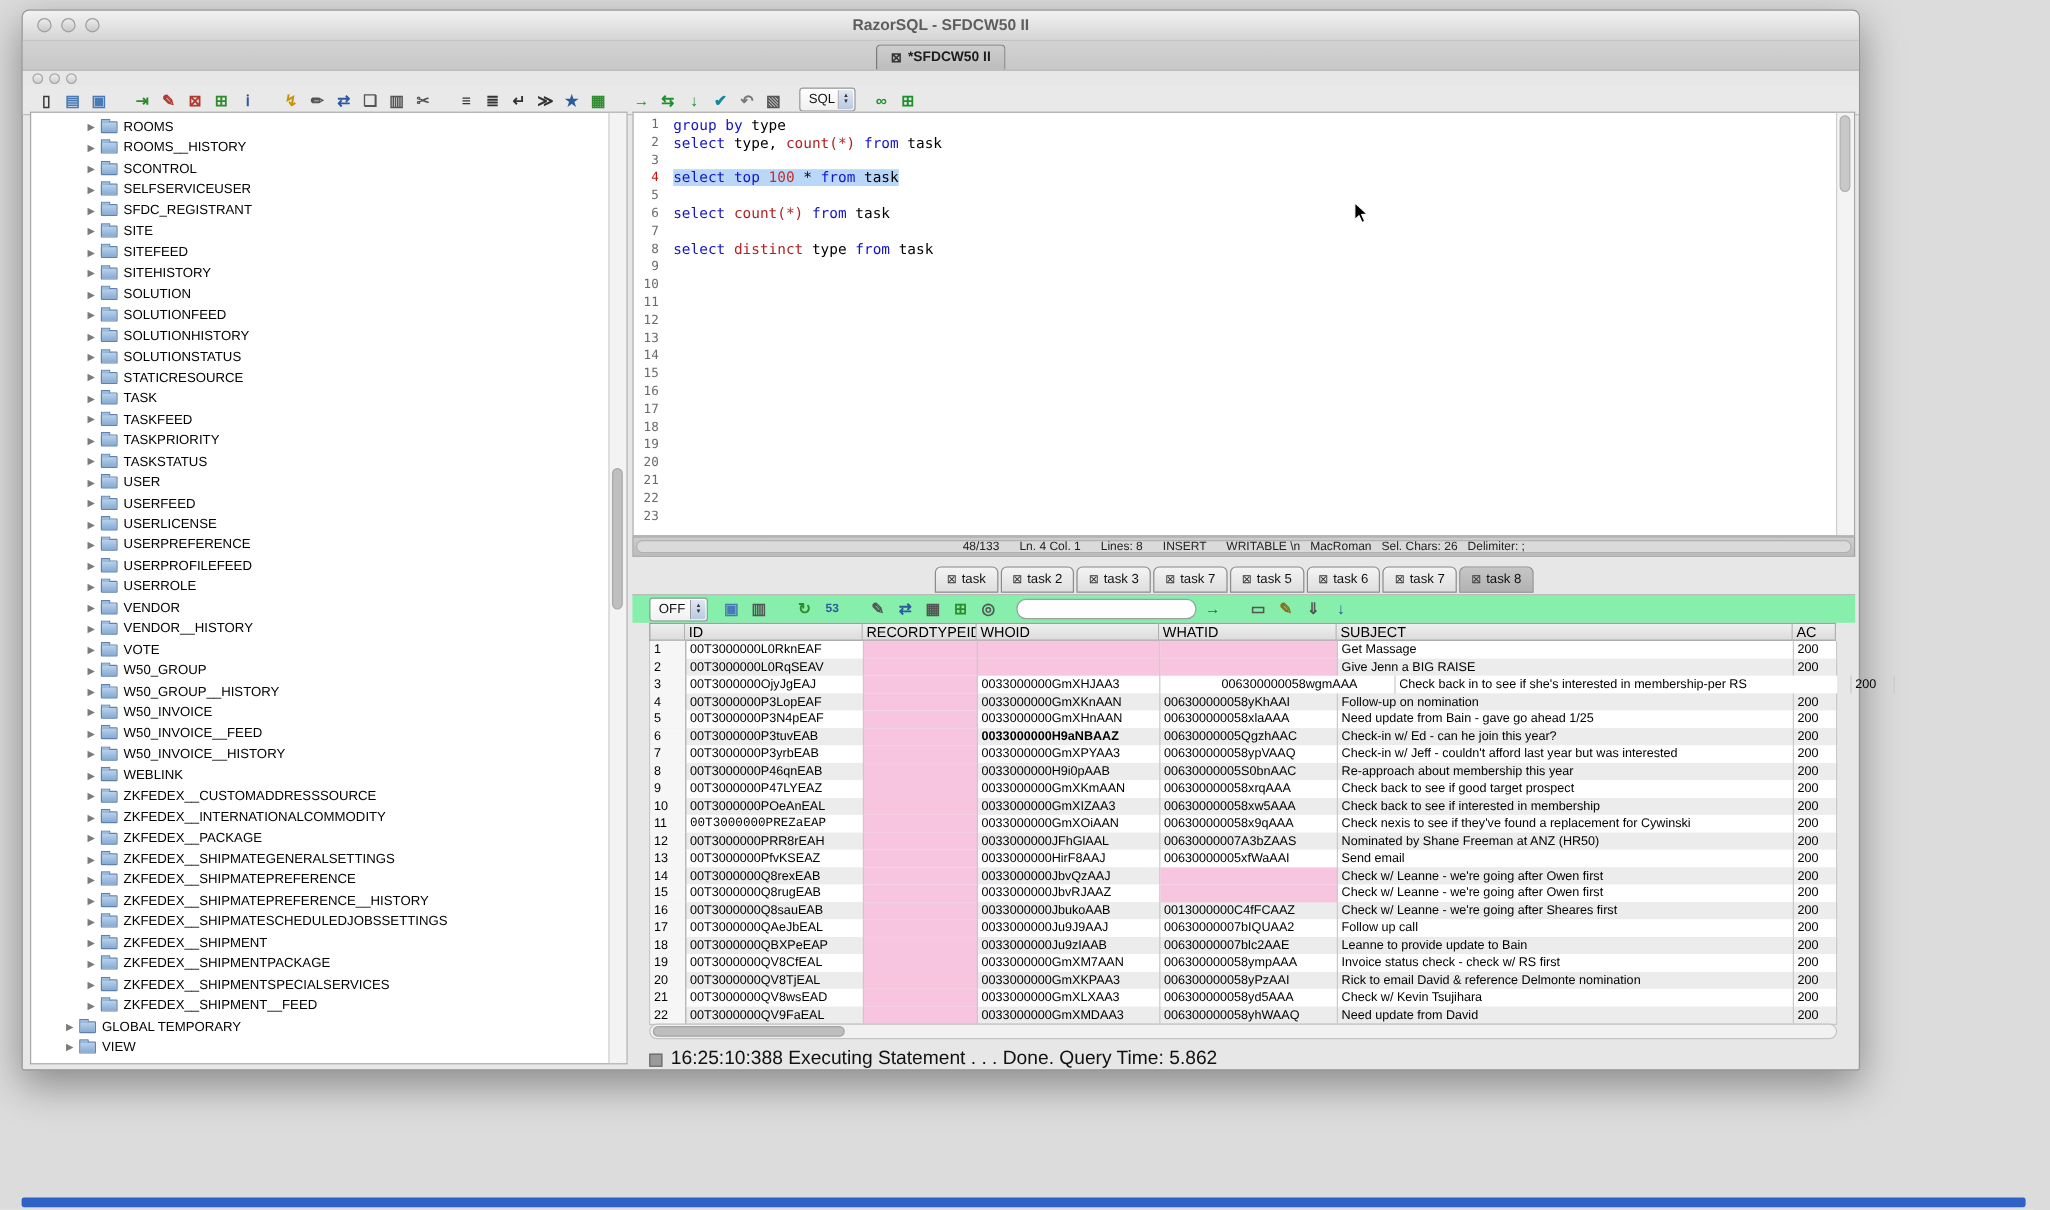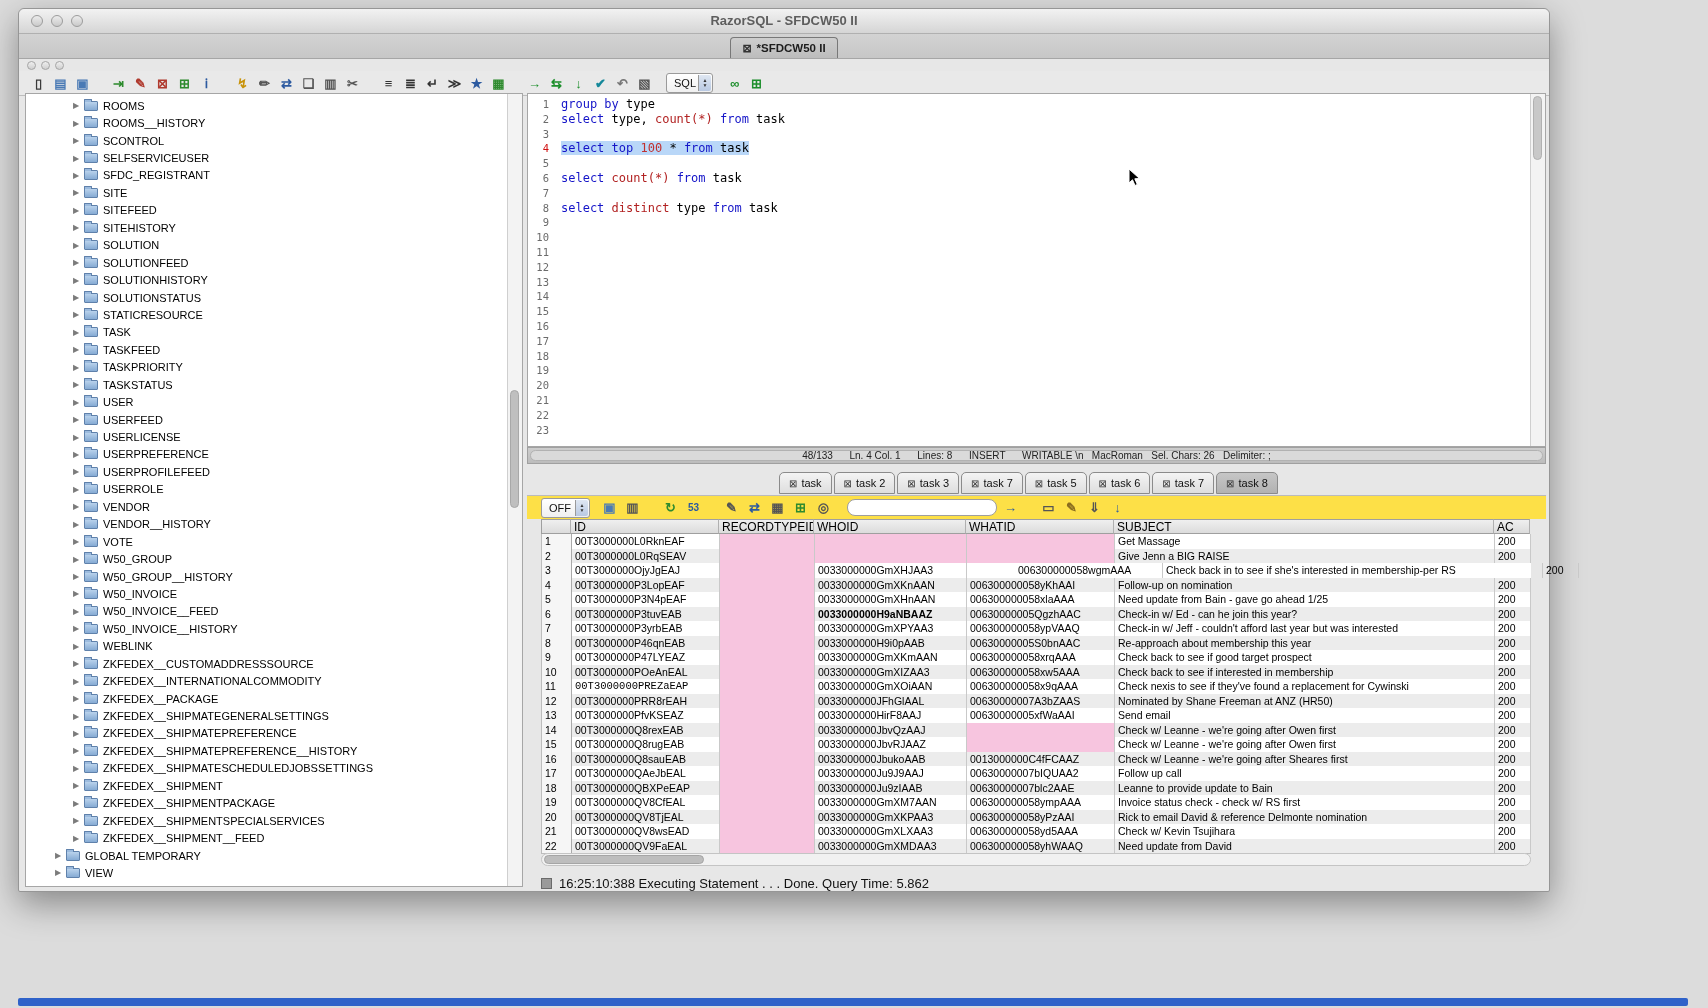--- a/index.html
+++ b/index.html
@@ -82,21 +82,21 @@
   .editor-status .inner{position:absolute;left:2px;right:2px;top:2px;bottom:2px;border-radius:7px;
     background:#dadada;border:1px solid #b2b2b2;display:flex;align-items:center;justify-content:center;}
   .editor-status .txt{font-size:10px;color:#222;white-space:pre;}
   
   .tabs-row{position:absolute;left:0;right:0;top:378px;height:23px;display:flex;align-items:flex-end;padding-left:252px;box-sizing:border-box;}
   .rtab{height:20px;padding:0 9px;display:flex;align-items:center;gap:4px;font-size:11px;color:#111;
     border:1px solid #8b8b8b;border-radius:5px 5px 0 0;background:linear-gradient(#f4f4f4,#dedede);margin-right:2px;cursor:default;}
   .rtab.active{background:linear-gradient(#c6c6c6,#b2b2b2);}
   .rtab .x{font-size:10px;color:#333;}
   
-  .res-toolbar{position:absolute;left:0;right:0;top:402px;height:24px;background:#fde047;
+  .res-toolbar{position:absolute;left:0;right:0;top:402px;height:24px;background:#86efac;
     border-top:1px solid #bbb;display:flex;align-items:center;padding-left:14px;gap:4px;box-sizing:border-box;}
   .search{width:132px;height:15px;border:1px solid #9e9e9e;border-radius:8px;background:#fff;
     margin-left:10px;font-size:10px;padding:0 8px;outline:none;font-family:"Liberation Sans",sans-serif;}
   
   .grid{position:absolute;left:14px;top:426px;width:990px;}
   .grid-header{display:flex;height:15px;}
   .gh{box-sizing:border-box;background:linear-gradient(#efefef,#dcdcdc);
     border-top:1px solid #9f9f9f;border-bottom:1px solid #9f9f9f;border-right:1px solid #b0b0b0;
     font-size:12px;line-height:14px;padding:0 3px;white-space:nowrap;overflow:hidden;color:#000;}
   .gh:first-child{border-left:1px solid #9f9f9f;}
@@ -107,21 +107,21 @@
     padding:0 3px;white-space:nowrap;overflow:hidden;color:#000;}
   .gc.rownum{background:#f6f6f6;border-right:1px solid #aaa;}
   .gc.null-cell{background:#f7c5df;}
   .hscroll{position:absolute;left:14px;top:760px;width:990px;height:13px;
     background:#f1f1f1;border:1px solid #c4c4c4;border-radius:7px;box-sizing:border-box;}
   .hscroll .thumb{position:absolute;left:2px;top:1px;height:9px;width:160px;border-radius:5px;
     background:#bdbdbd;border:1px solid #a5a5a5;box-sizing:border-box;}
   
   .statusbar{position:absolute;left:14px;right:8px;top:782px;height:16px;display:flex;align-items:center;gap:7px;}
   .status-square{width:9px;height:9px;background:#9a9a9a;border:1px solid #6a6a6a;flex:none;}
-  .status-text{font-size:13px;color:#111;white-space:pre;}
+  .status-text{font-size:16px;color:#111;white-space:pre;}
   
   .dock-strip{position:absolute;left:18px;right:20px;top:998px;height:8px;background:#2f62c9;border-radius:2px;}
   .cursor{position:absolute;left:1128px;top:168px;width:13px;height:19px;z-index:50;}
 </style>
 </head>
 <body>
 
 <div class="window">
 
   <div class="titlebar">

